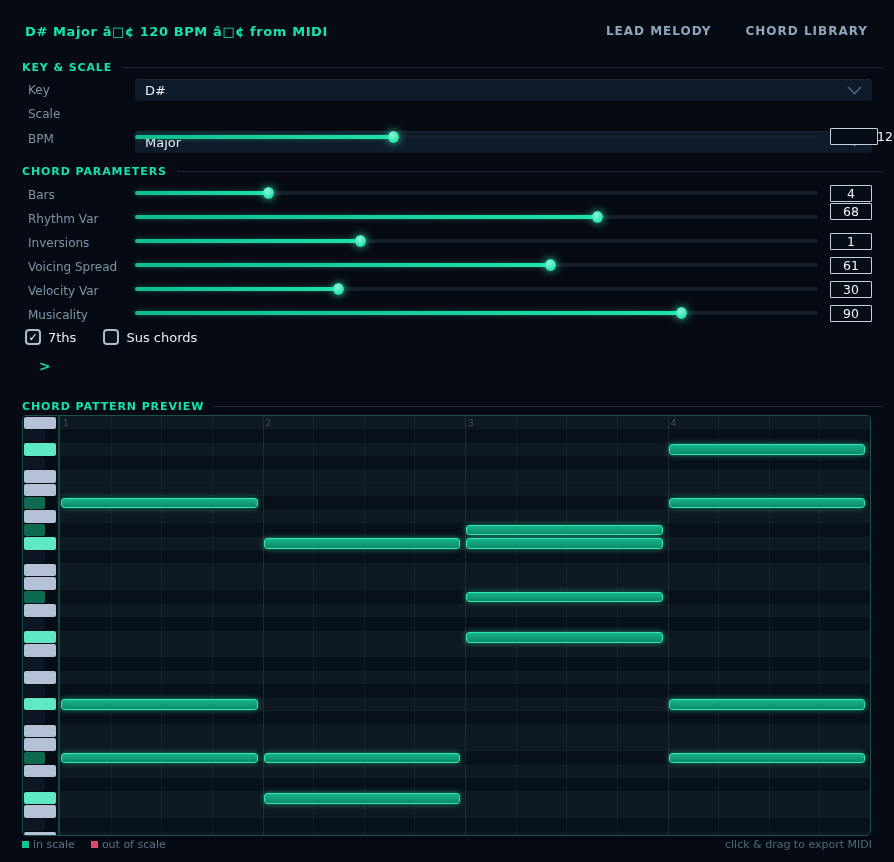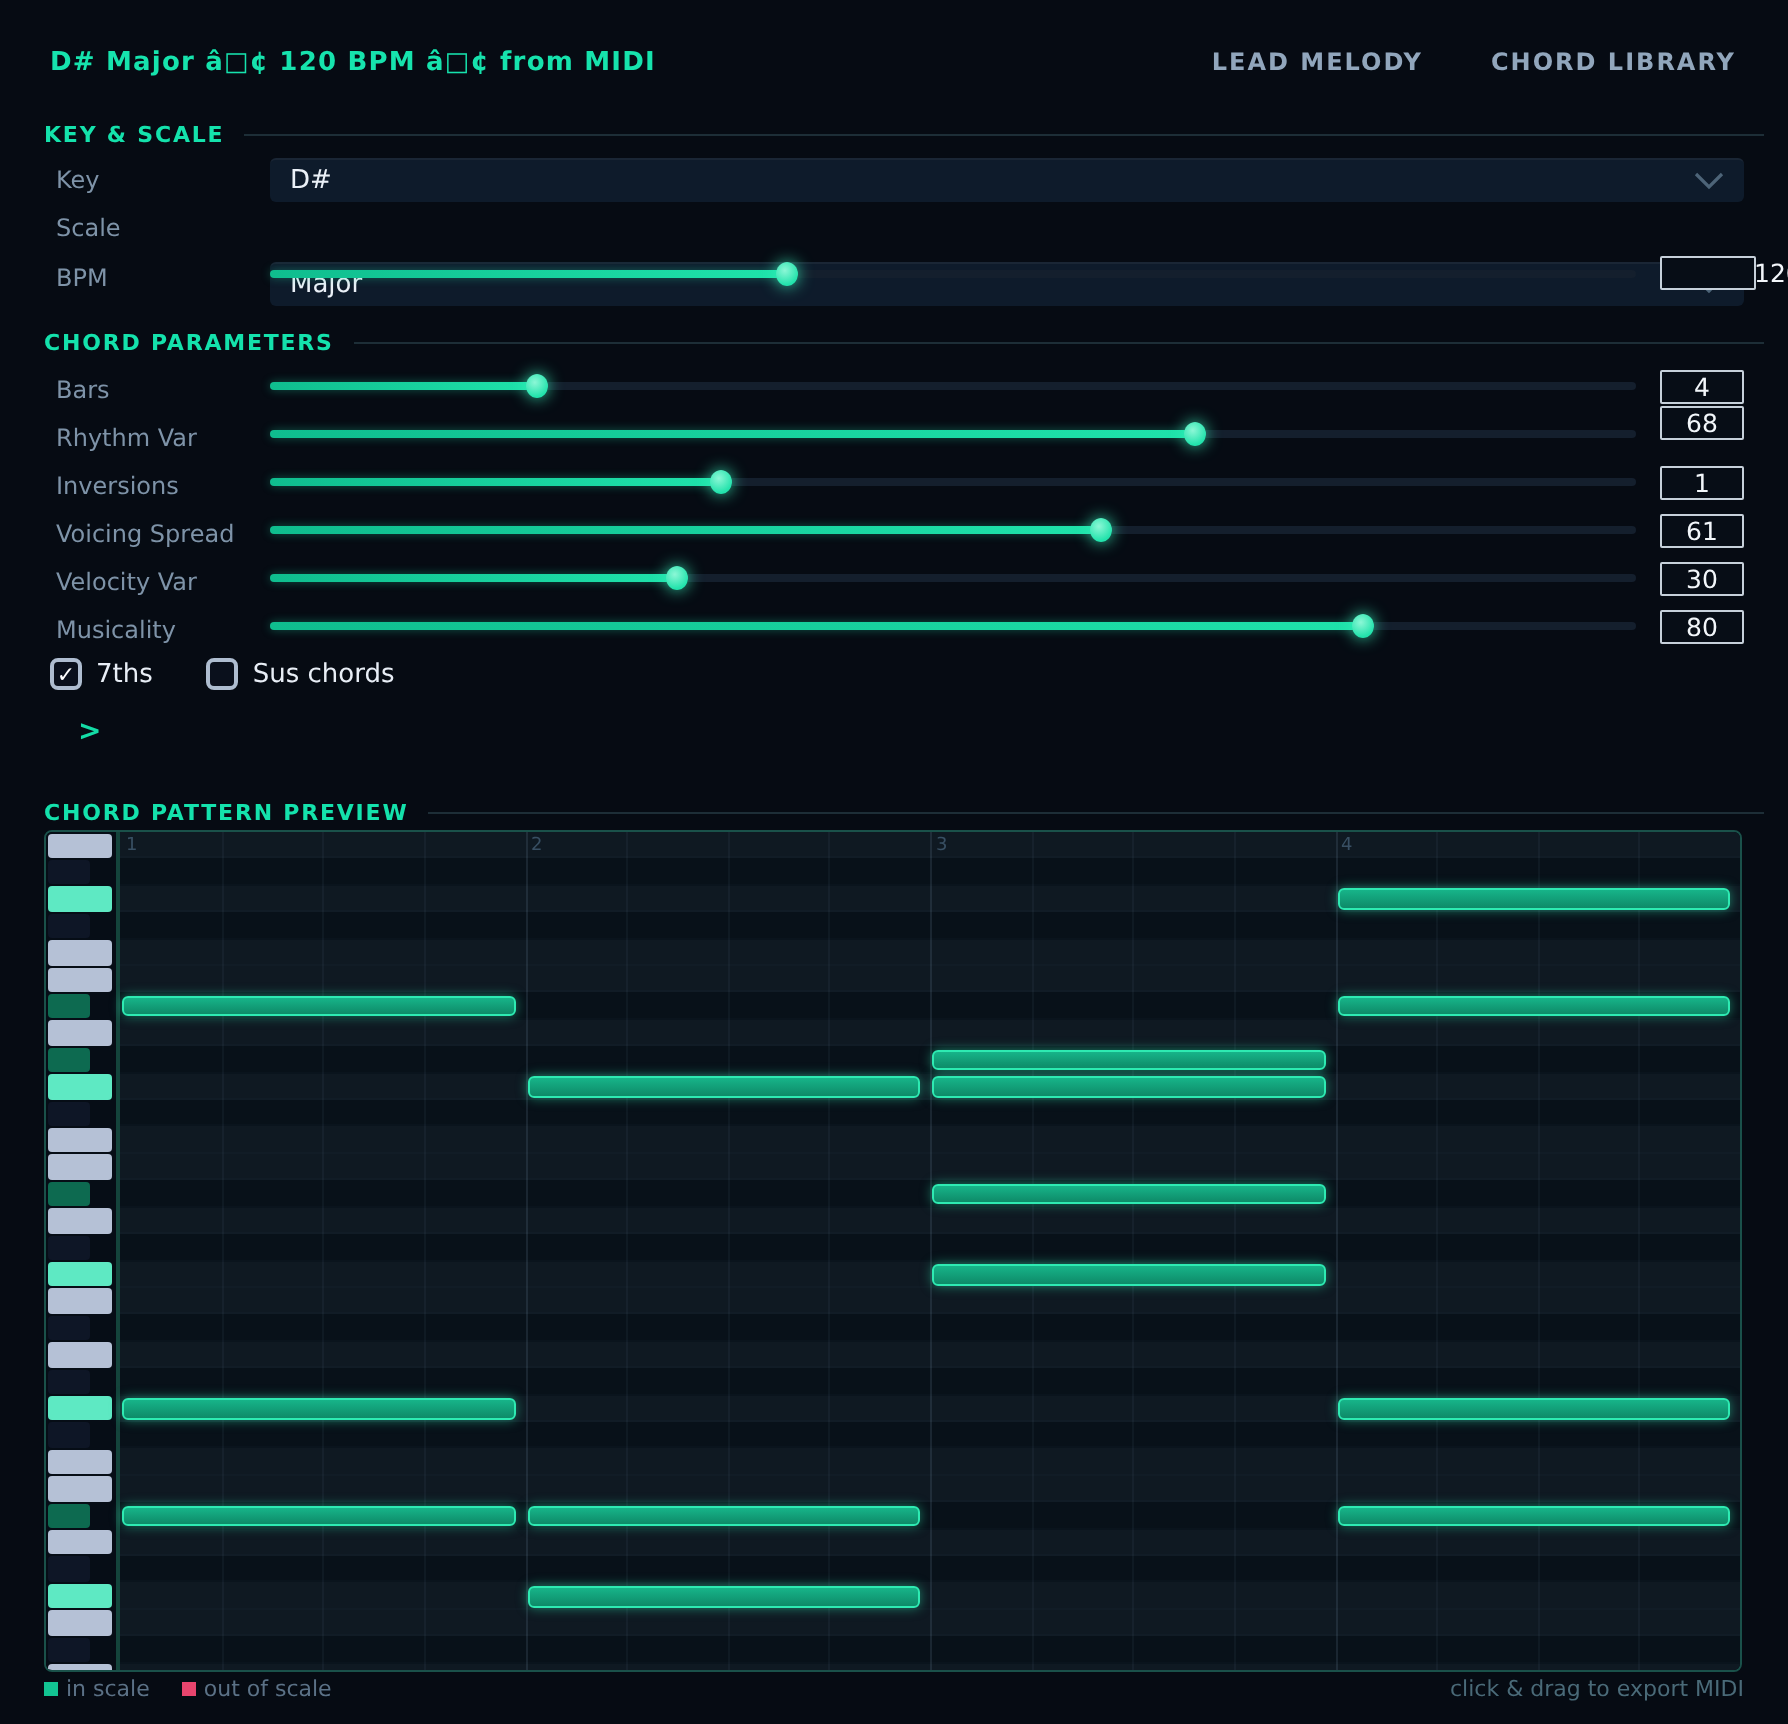--- a/index.html
+++ b/index.html
@@ -216,21 +216,21 @@
       <div class="fill" style="width: 29.7%;"></div>
       <div class="thumb" style="left: 29.7%;"></div>
     </div>
     <div class="valbox" style="top: 281px;">30</div>
     <div class="row-label" style="top: 308px;">Musicality</div>
     <div class="slider" style="top: 305px;">
       <div class="track"></div>
       <div class="fill" style="width: 79.9%;"></div>
       <div class="thumb" style="left: 79.9%;"></div>
     </div>
-    <div class="valbox" style="top: 305px;">80</div>
+    <div class="valbox" style="top: 305px;">90</div>
   </div>
 
 <div class="checks" id="checks">
     <div class="check">
       <span class="box">✓</span>
       <span class="lbl">7ths</span>
     </div>
     <div class="check">
       <span class="box"></span>
       <span class="lbl">Sus chords</span>

